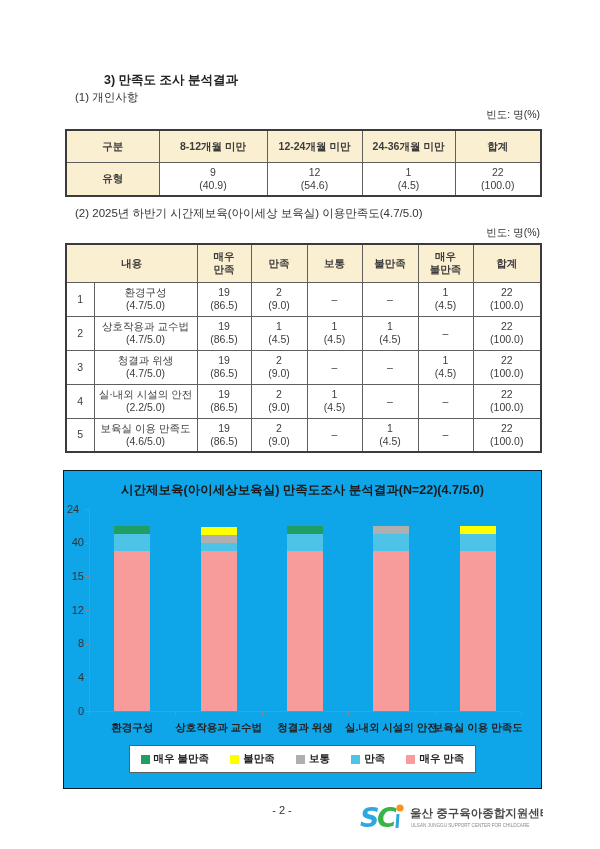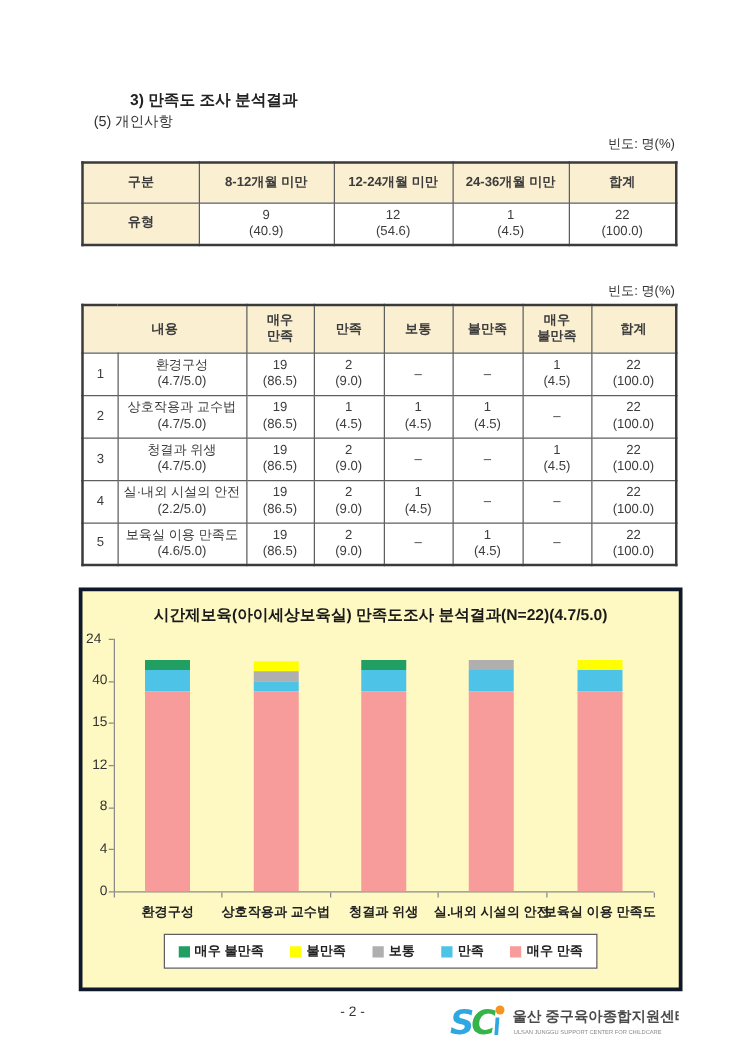--- a/index.html
+++ b/index.html
@@ -13,21 +13,21 @@
   .freq-note{font-size:10.5px; color:#333;text-align:center;}
 
   table{border-collapse:collapse; table-layout:fixed;}
   table, td, th{border:1px solid #5f5f5f;}
   table{border:2px solid #3b3b3b;}
   th{background:#FBEFD2; font-weight:bold;}
   td, th{font-size:10.5px; text-align:center; vertical-align:middle;
          white-space:pre-line; line-height:13px; padding:2px 1px; color:#3c3c3c;}
 
   
-  #chart-box{border:3px solid #0f172a; background:#fef9c3;}
+  #chart-box{border:1px solid #0f172a; background:#0ea5e9;}
   #chart-title{width:100%; text-align:center; font-size:12.5px; font-weight:bold; color:#1a1a1a;}
   #plot{position:absolute;}
   .axis{position:absolute; background:#8a8a8a;}
   .ytick-label{position:absolute; width:22px; text-align:right; font-size:11px; color:#333;}
   .ytick-mark{position:absolute; width:4px; height:1px; background:#8a8a8a;}
   .xtick-mark{position:absolute; width:1px; height:4px; background:#8a8a8a;}
   .bar{position:absolute; bottom:0; display:flex; flex-direction:column-reverse;}
   .seg{width:100%;}
   .cat-label{position:absolute; text-align:center; font-size:10.5px; font-weight:600; color:#222;}
   #legend{position:absolute; border:1px solid #5f5f5f; display:flex; align-items:center; justify-content:space-around; background:#fff;}
@@ -36,21 +36,21 @@
 
   #page-number{font-size:11px; color:#333; text-align:center;}
 </style>
 </head>
 <body>
 
 <div id="page">
 
   <div class="abs sec-title" style="left:68px; top:72px;margin-left:36px;">3) 만족도 조사 분석결과</div>
 
-  <div class="abs sub-title" style="left:75px; top:90px;">(5) 개인사항</div>
+  <div class="abs sub-title" style="left:75px; top:90px;">(1) 개인사항</div>
 
   <div class="abs freq-note" style="right:60px; top:108px;">빈도: 명(%)</div>
 
   <table class="abs" id="table1" style="left:65px; top:129px; width:475px;">
     <colgroup>
         <col style="width:93px">
         <col style="width:108px">
         <col style="width:95px">
         <col style="width:93px">
         <col style="width:86px">
@@ -72,20 +72,21 @@
           <td>12
 (54.6)</td>
           <td>1
 (4.5)</td>
           <td>22
 (100.0)</td>
         </tr>
       </tbody>
   </table>
 
+  <div class="abs sub-title" style="left:75px; top:206px;">(2) 2025년 하반기 시간제보육(아이세상 보육실) 이용만족도(4.7/5.0)</div>
 
   <div class="abs freq-note" style="right:60px; top:226px;">빈도: 명(%)</div>
 
   <table class="abs" id="table2" style="left:65px; top:243px; width:475px;">
     <colgroup>
         <col style="width:28px">
         <col style="width:103px">
         <col style="width:54px">
         <col style="width:56px">
         <col style="width:55px">

